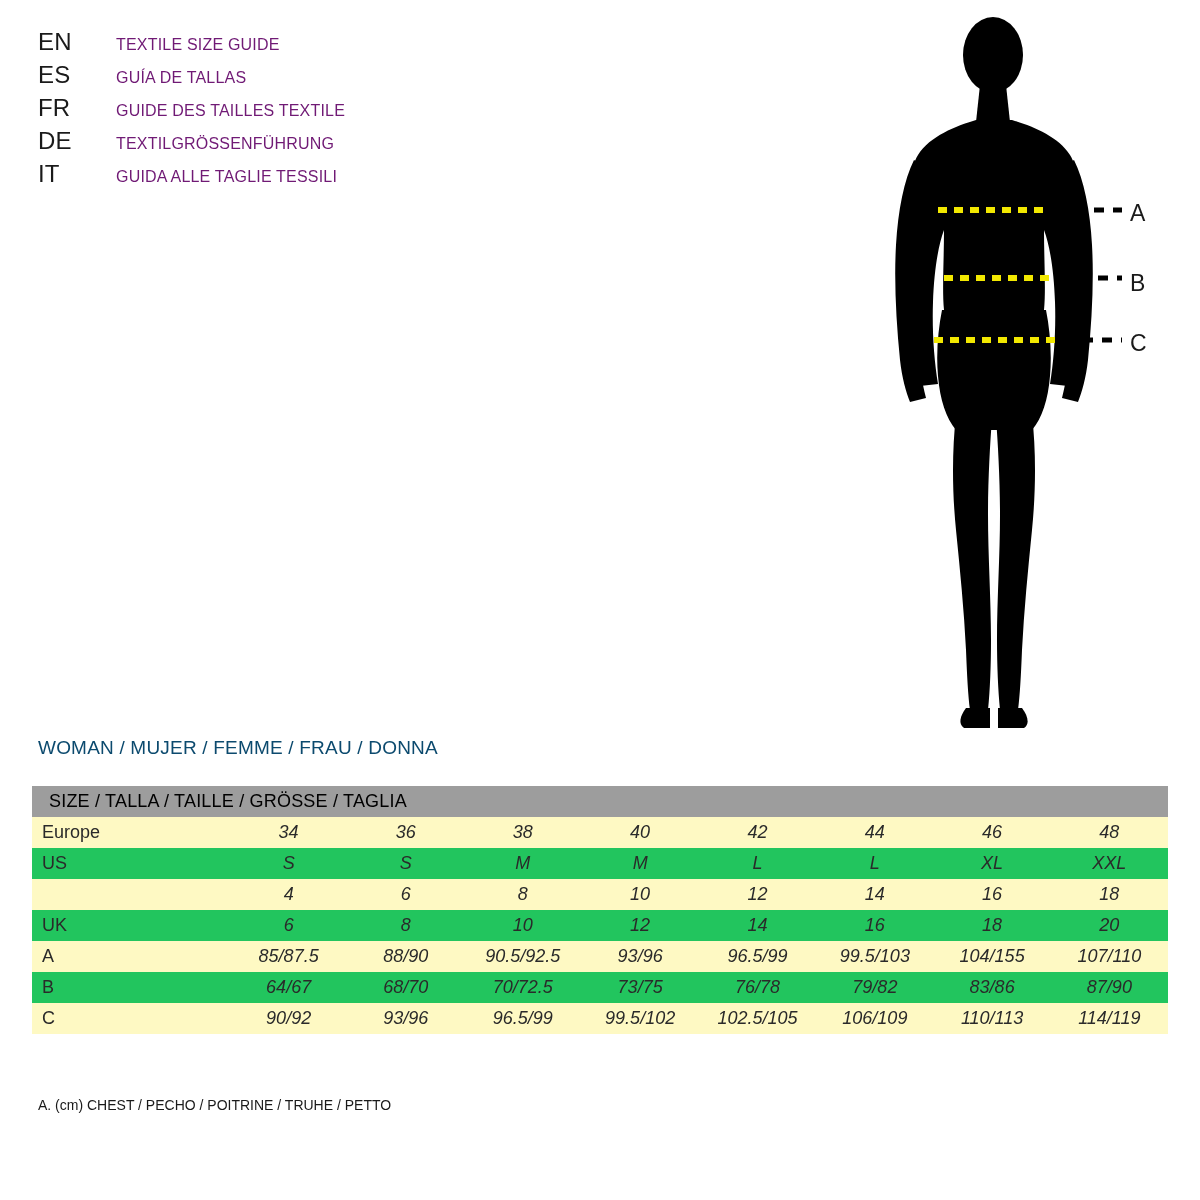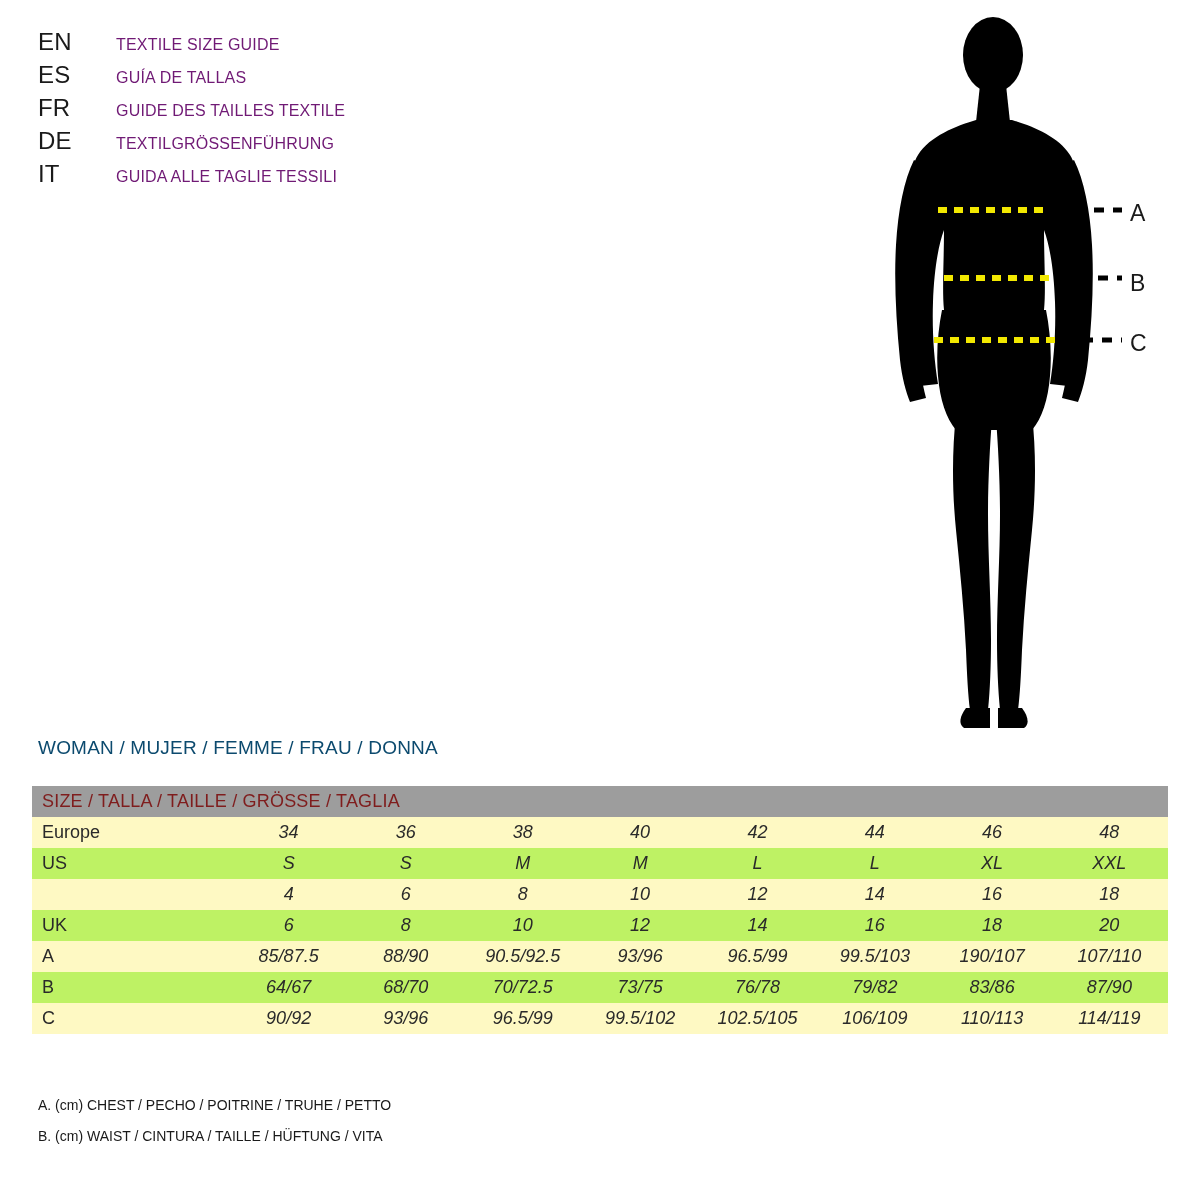--- a/index.html
+++ b/index.html
@@ -91,30 +91,30 @@
   }
   .size-table th, .size-table td {
     padding: 0;
     height: 31px;
     font-weight: normal;
     text-align: center;
     vertical-align: middle;
   }
   .size-table th.head-cell {
     background: #9d9d9d;
-    color: #7f1d1d;
+    color: #000000;
     text-align: left;
-    padding-left: 10px;
+    padding-left: 17px;
     font-size: 18px;
     letter-spacing: 0.2px;
     height: 31px;
     margin-left: 32px;
   }
   .size-table tr.row-alt td {
-    background: #bef264;
+    background: #22c55e;
   }
   .size-table tr.row-plain td {
     background: #fef9c3;
   }
   .size-table td.label-col {
     text-align: left;
     padding-left: 10px;
     width: 190px;
   }
   .size-table td.val {
@@ -304,21 +304,21 @@
         <td class="val">20</td>
       </tr>
       <tr class="row-plain">
         <td class="label-col">A</td>
         <td class="val">85/87.5</td>
         <td class="val">88/90</td>
         <td class="val">90.5/92.5</td>
         <td class="val">93/96</td>
         <td class="val">96.5/99</td>
         <td class="val">99.5/103</td>
-        <td class="val">190/107</td>
+        <td class="val">104/155</td>
         <td class="val">107/110</td>
       </tr>
       <tr class="row-alt">
         <td class="label-col">B</td>
         <td class="val">64/67</td>
         <td class="val">68/70</td>
         <td class="val">70/72.5</td>
         <td class="val">73/75</td>
         <td class="val">76/78</td>
         <td class="val">79/82</td>
@@ -334,16 +334,15 @@
         <td class="val">102.5/105</td>
         <td class="val">106/109</td>
         <td class="val">110/113</td>
         <td class="val">114/119</td>
       </tr>
     </tbody>
   </table>
 
   <div class="footnotes">
     <div class="footnote">A. (cm) CHEST / PECHO / POITRINE / TRUHE / PETTO</div>
-    <div class="footnote">B. (cm) WAIST / CINTURA / TAILLE / HÜFTUNG / VITA</div>
   </div>
 
 </div>
 
 </body></html>

